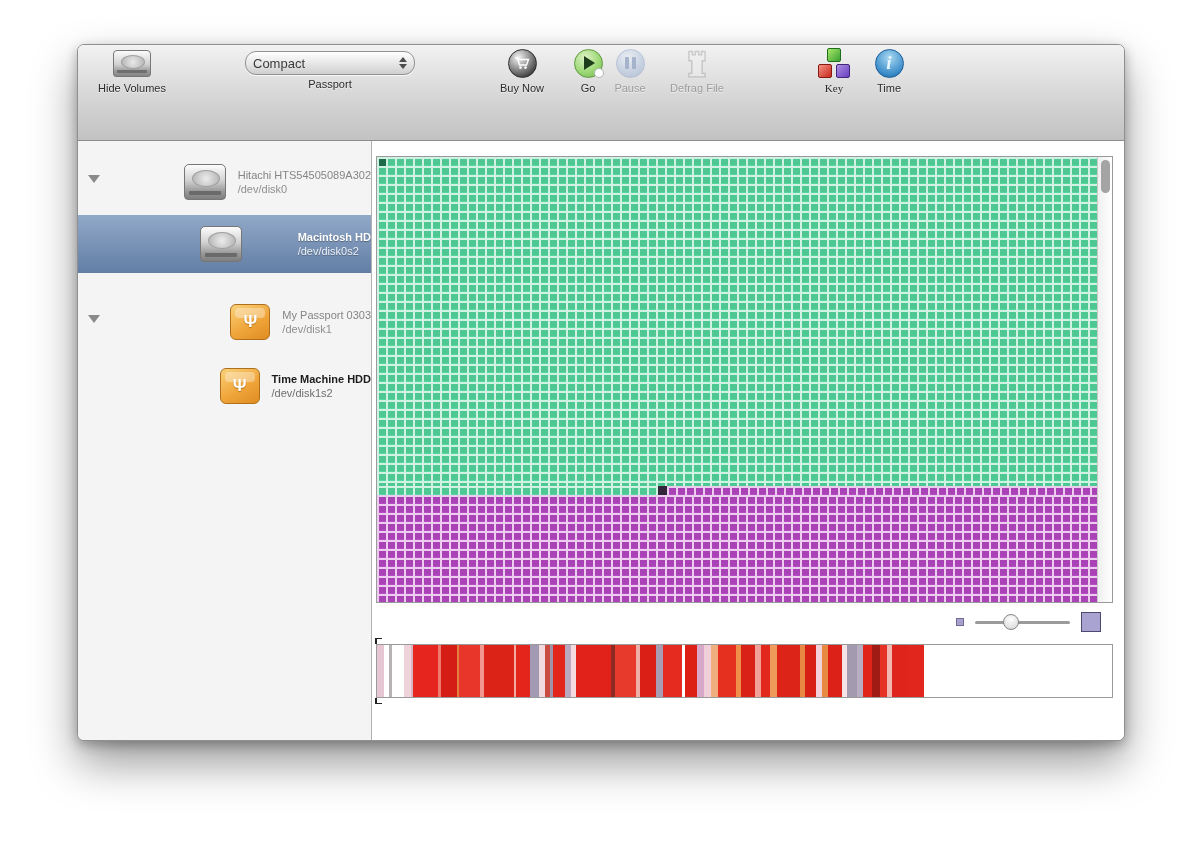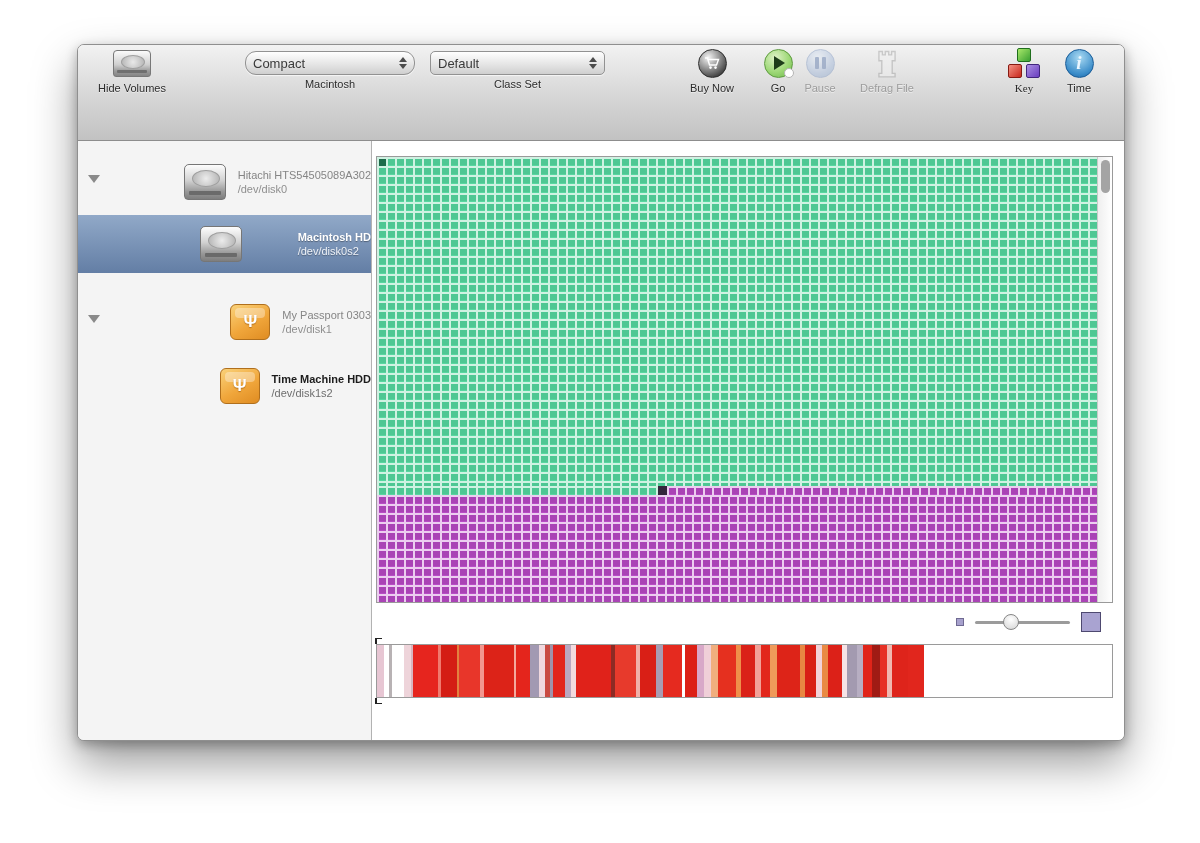--- a/index.html
+++ b/index.html
@@ -176,33 +176,23 @@
       </div>
 
       <div class="tb-item popup-group" style="margin-left:73px;">
         <div class="popup" style="margin-top:4px;border-radius:11px;">
           <span>Compact</span>
           <span class="popup-arrows">
               <span class="arr-up"></span>
               <span class="arr-down"></span>
             </span>
         </div>
-        <div class="tb-label">Macintosh</div>
-      </div>
-
-      <div class="tb-item popup-group" style="margin-left:15px;">
-        <div class="popup wide" style="margin-top:4px;">
-          <span>Default</span>
-          <span class="popup-arrows">
-              <span class="arr-up"></span>
-              <span class="arr-down"></span>
-            </span>
-        </div>
-        <div class="tb-label">Class Set</div>
-      </div>
+        <div class="tb-label">Passport</div>
+      </div>
+
 
       <div class="tb-item" style="margin-left:79px; width:56px;">
         <div class="tb-icn">
           <div class="sphere sphere-buy">
             <svg width="17" height="14" viewBox="0 0 17 14">
                 <path d="M1 2 h2.5 l2 7 h7 l2-5.5 H4.2" stroke="#ffffff" stroke-width="1.4" fill="none"></path>
                 <circle cx="6.5" cy="11.6" r="1.3" fill="#ffffff"></circle>
                 <circle cx="11.5" cy="11.6" r="1.3" fill="#ffffff"></circle>
               </svg>
           </div>

